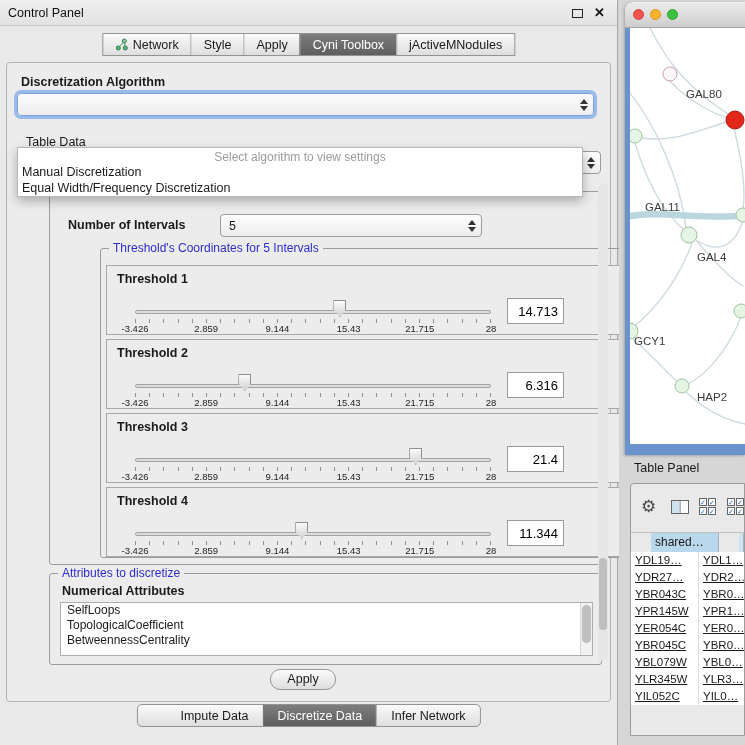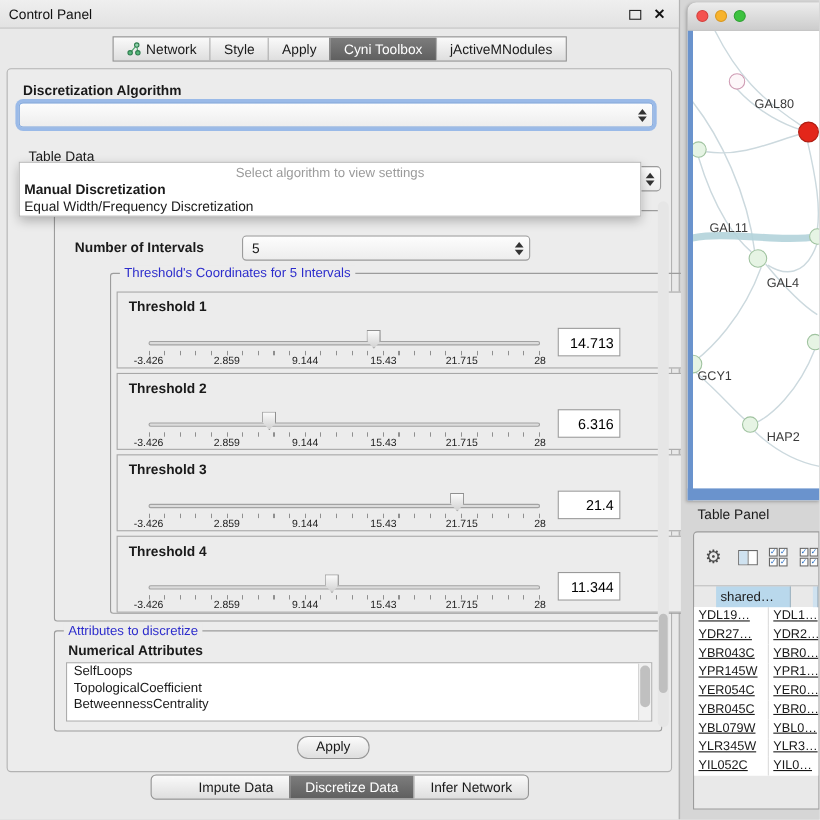--- a/index.html
+++ b/index.html
@@ -40,21 +40,21 @@
   .combo.focused { box-shadow:0 0 0 3px rgba(110,160,230,.65); border-color:#7aa3dd; }
   #algo-combo { left:10px; top:30px; width:577px; }
   .tdata-label { position:absolute; left:19px; top:72px; font-size:12.5px; }
   #tdata-combo { left:16px; top:88px; width:578px; }
 
   
   .popup { position:absolute; left:10px; top:84px; width:566px; height:50px; background:#fff;
            border:1px solid #b8b8b8; box-shadow:0 4px 10px rgba(0,0,0,.28); z-index:50; }
   .popup-header { text-align:center; color:#9b9b9b; font-size:12px; padding-top:2px; }
   .popup-item { font-size:12.5px; padding:1px 4px; }
-  .popup-item.bold { font-weight:bold; }
+  .popup-item.bold { font-weight:normal; }
 
   
   .groupbox { position:absolute; border:1px solid #9c9c9c; border-radius:3px; }
   .legend { position:absolute; top:-8px; left:8px; background:#ececec; padding:0 4px; font-size:12px; }
   .legend.green { color:#3cab3c; }
   .legend.blue { color:#2d2dcc; }
 
   #interval-group { left:42px; top:128px; width:553px; height:374px; }
   .num-label { position:absolute; left:18px; top:26px; font-weight:bold; font-size:12.5px; }
   #num-combo { left:170px; top:22px; width:262px; }

